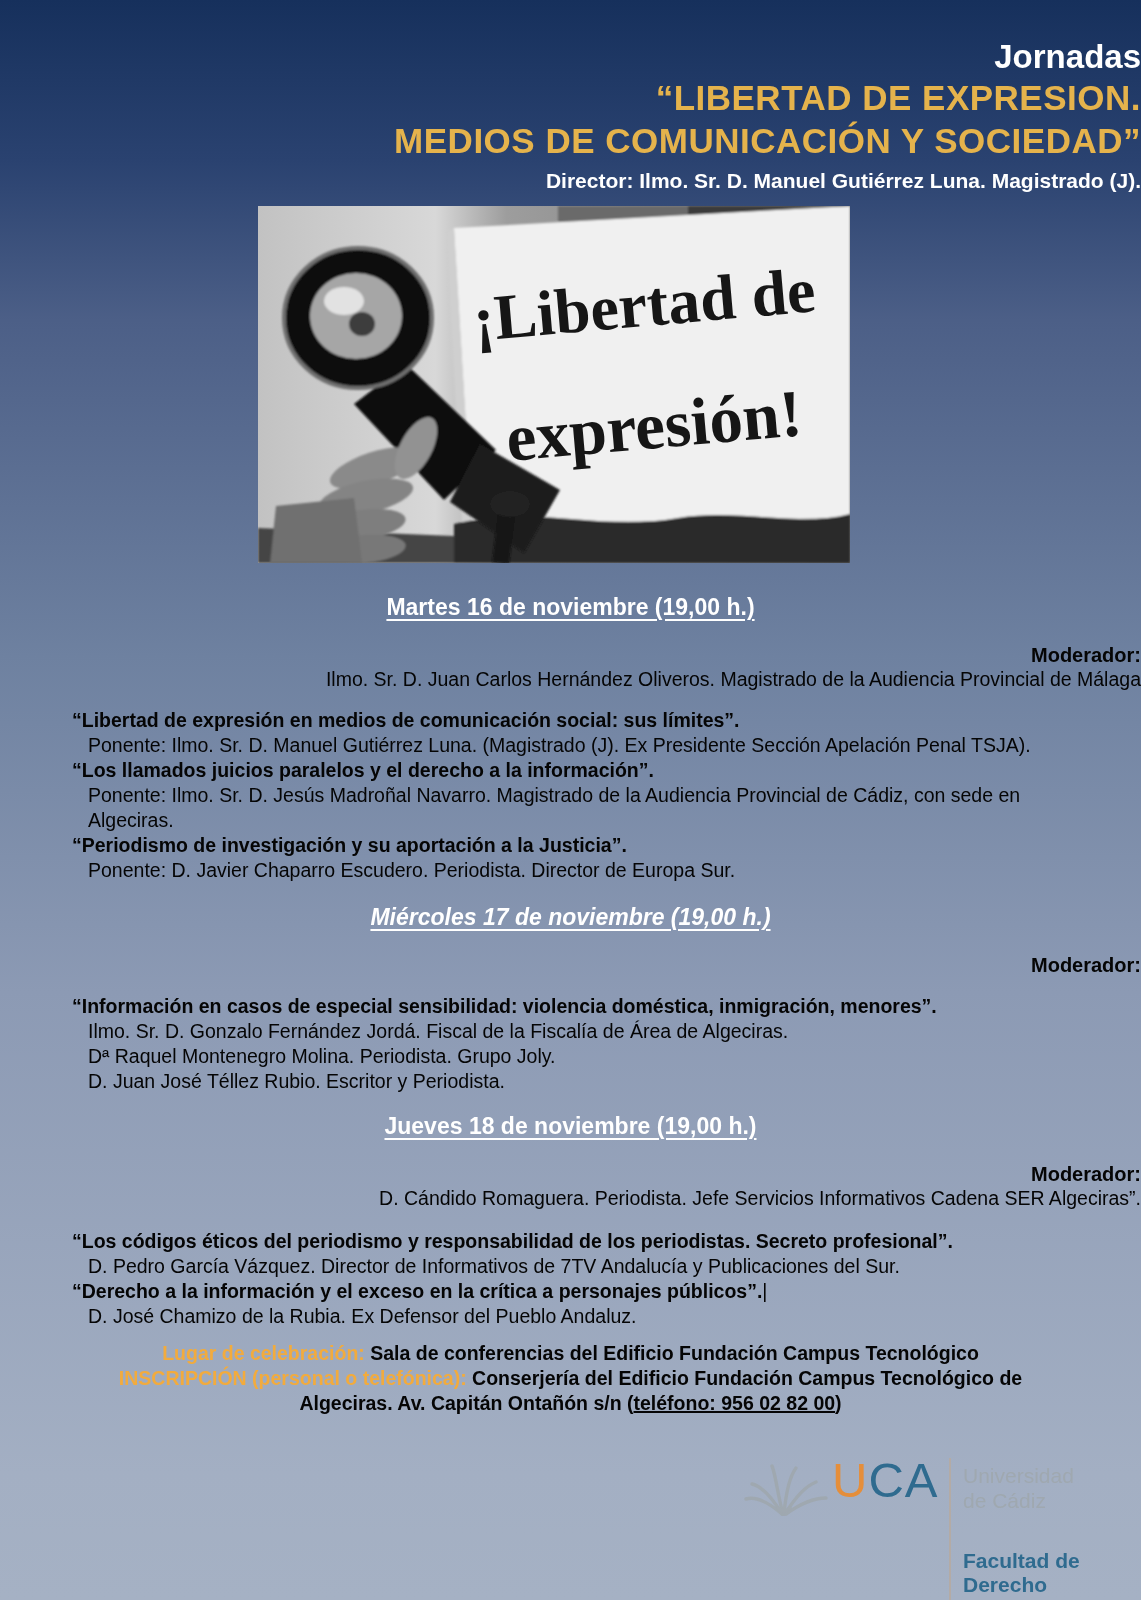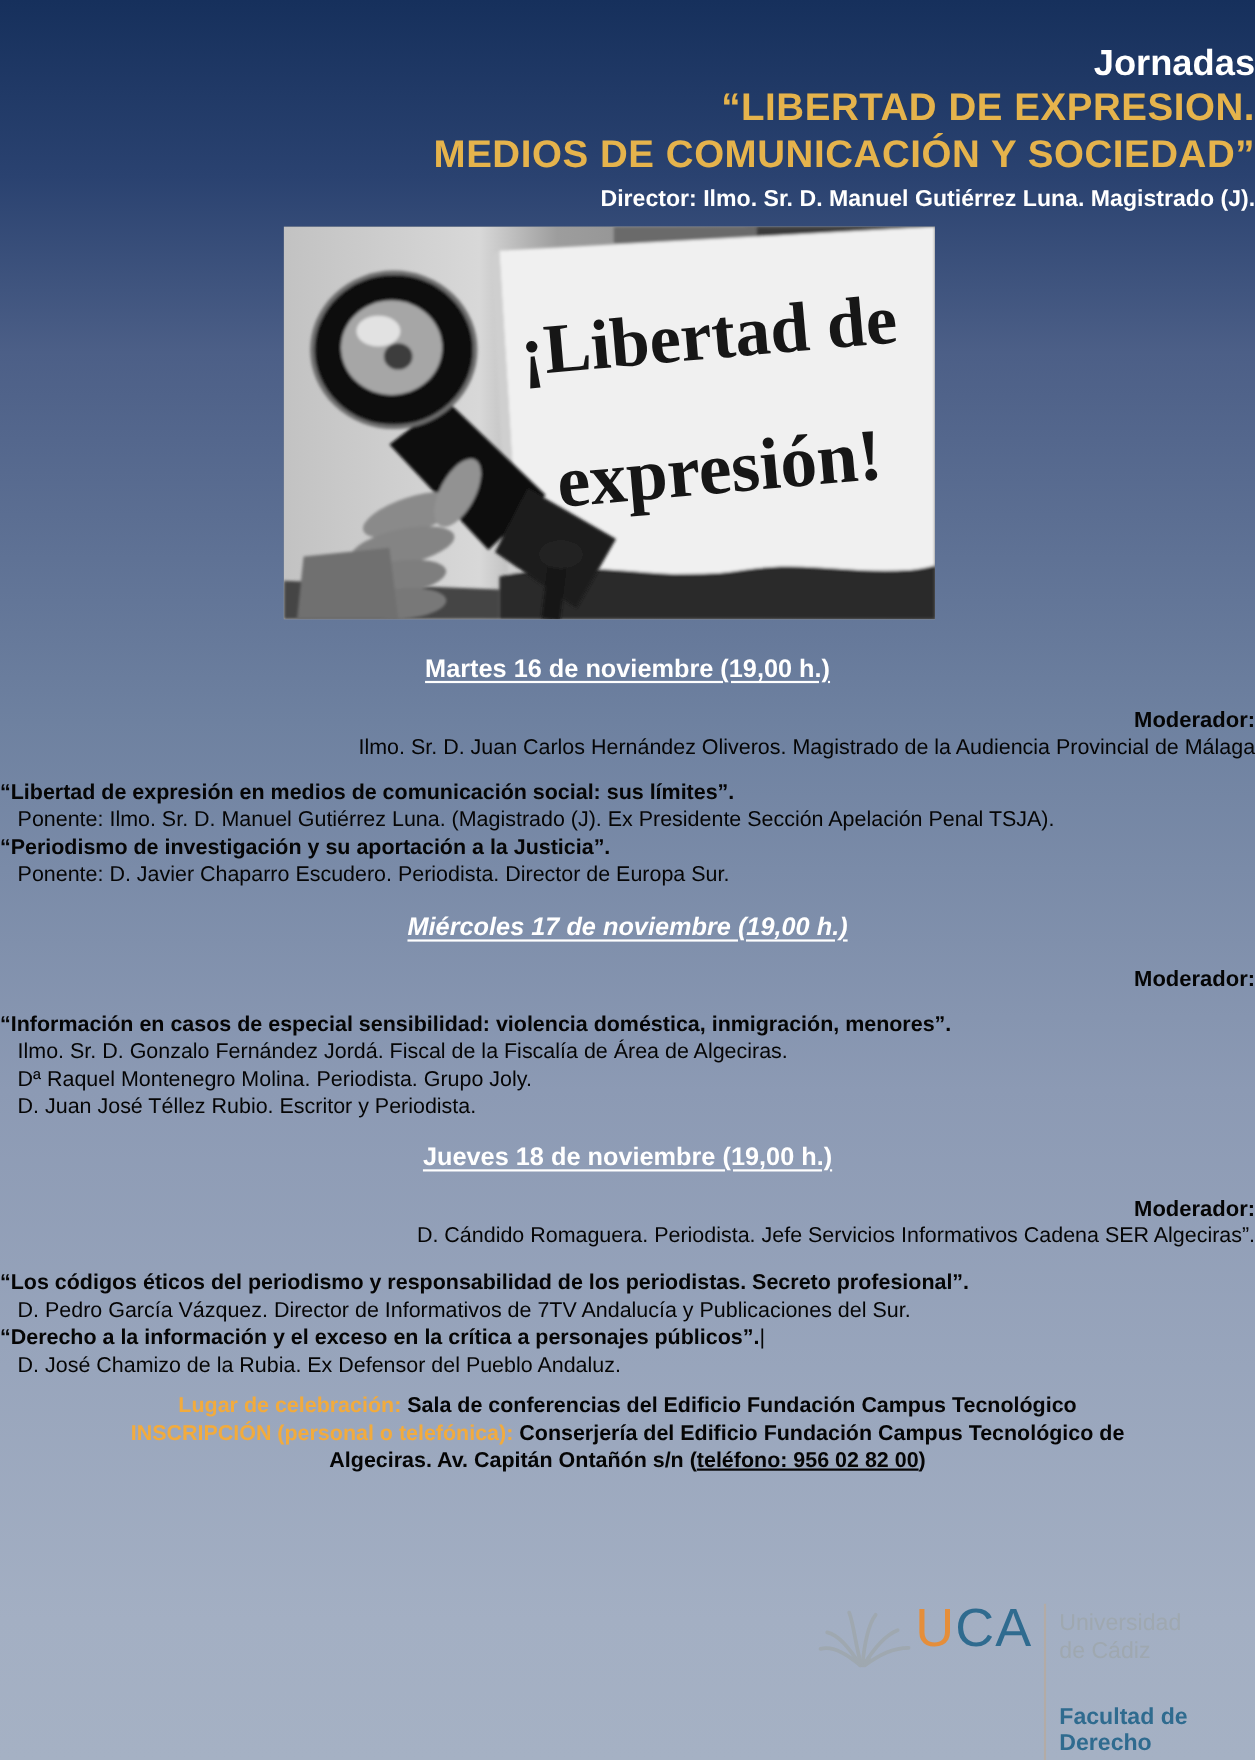--- a/index.html
+++ b/index.html
@@ -22,21 +22,21 @@
   .photo{width:592px;height:357px;margin:12px 0 0 258px;overflow:hidden;background:#9a9a9a;}
   
   .day-heading{margin:0;text-align:center;font-size:23px;line-height:28px;font-weight:bold;color:#FFFFFF;}
   .day-heading .u{text-decoration:underline;text-decoration-thickness:2px;text-underline-offset:4px;}
   .mt-martes{margin-top:30px;}
   .mt-miercoles{margin-top:20px;font-style:italic;}
   .mt-jueves{margin-top:18px;}
   .moderator{margin-top:22px;text-align:right;color:#050505;}
   .mod-label{font-weight:bold;font-size:20px;line-height:24px;}
   .mod-name{font-size:19.5px;line-height:25px;}
-  .talks{margin-top:16px;padding-right:40px;color:#050505;}
+  .talks{margin-top:16px;padding-left:72px;padding-right:40px;color:#050505;}
   .talks.d2{margin-top:17px;}
   .talks.d3{margin-top:18px;}
   .talk-title{font-weight:bold;font-size:19.5px;line-height:25px;}
   .talk-line{font-size:19.5px;line-height:25px;padding-left:16px;}
   .cursor{font-weight:normal;}
   
   .venue{margin-top:12px;text-align:center;font-weight:bold;font-size:19.5px;line-height:25px;color:#050505;}
   .venue .gold{color:#F2AB3D;}
   .venue .phone{text-decoration:underline;text-decoration-thickness:2px;}
   
@@ -116,20 +116,24 @@
   <section>
     <h2 class="day-heading mt-martes"><span class="u">Martes 16 de noviembre (19,00 h.)</span></h2>
     <div class="moderator">
       <div class="mod-label">Moderador:</div>
       <div class="mod-name">Ilmo. Sr. D. Juan Carlos Hernández Oliveros. Magistrado de la Audiencia Provincial de Málaga</div>
     </div>
     <div class="talks">
       <div>
         <div class="talk-title">“Libertad de expresión en medios de comunicación social: sus límites”.</div>
         <div class="talk-line">Ponente: Ilmo. Sr. D. Manuel Gutiérrez Luna. (Magistrado (J). Ex Presidente Sección Apelación Penal TSJA).</div>
+      </div>
+      <div>
+        <div class="talk-title">“Los llamados juicios paralelos y el derecho a la información”.</div>
+        <div class="talk-line">Ponente: Ilmo. Sr. D. Jesús Madroñal Navarro. Magistrado de la Audiencia Provincial de Cádiz, con sede en Algeciras.</div>
       </div>
       <div>
         <div class="talk-title">“Periodismo de investigación y su aportación a la Justicia”.</div>
         <div class="talk-line">Ponente: D. Javier Chaparro Escudero. Periodista. Director de Europa Sur.</div>
       </div>
     </div>
   </section>
 
   <section>
     <h2 class="day-heading mt-miercoles"><span class="u">Miércoles 17 de noviembre (19,00 h.)</span></h2>

